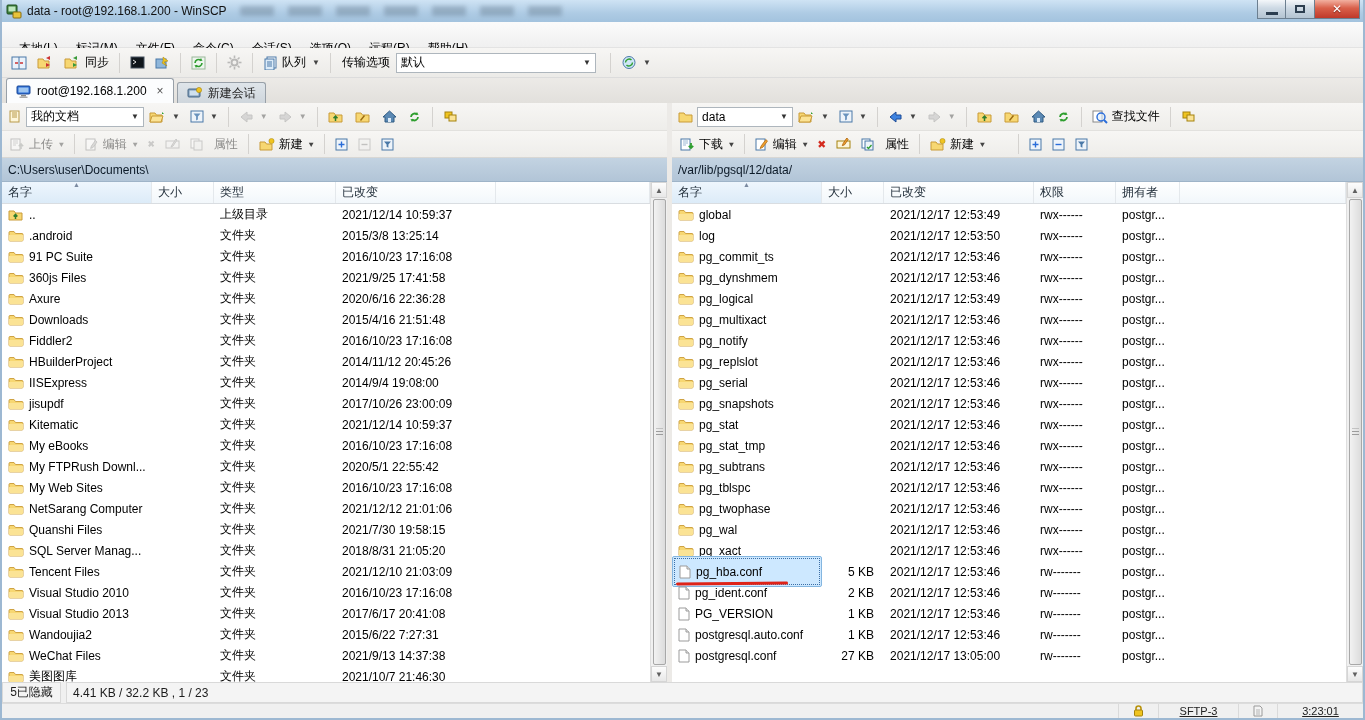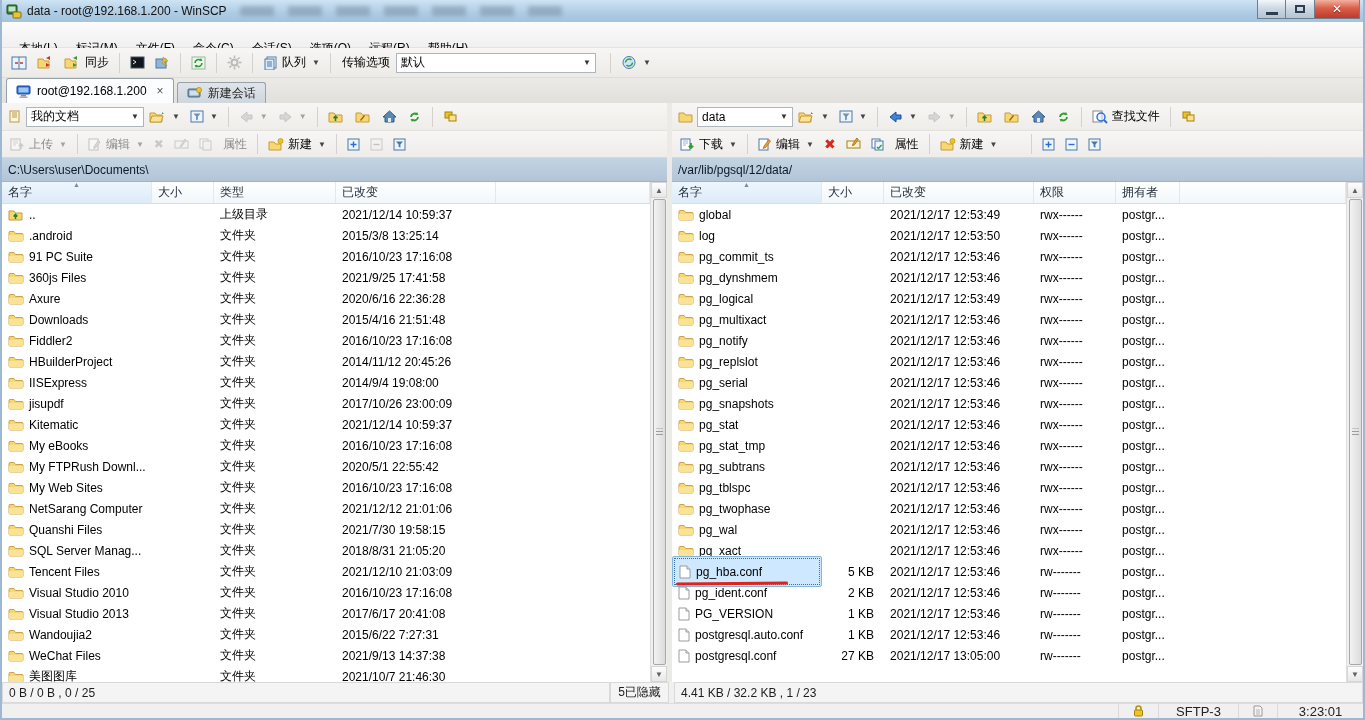--- a/index.html
+++ b/index.html
@@ -61,21 +61,21 @@
   
   .panels { flex:1 1 auto; display:flex; background:#15803d; min-height:0; }
   .panel { display:flex; flex-direction:column; background:#fff; min-height:0; }
   .panel.left  { width:667px; }
   .panel.right { width:693px; }
   .splitter { width:5px; background:#eceae7; }
 
   .ptools1 { height:28px; flex:0 0 28px; background:linear-gradient(#f7f6f4,#eeedea);
     display:flex; align-items:center; padding-left:3px; border-bottom:1px solid #e2e1de; }
   .ptools2 { height:27px; flex:0 0 27px; background:linear-gradient(#f7f6f4,#eeedea);
-    display:flex; align-items:center; padding-left:3px; border-bottom:1px solid #d8d7d4; }
+    display:flex; align-items:center; padding-left:3px; border-bottom:1px solid #d8d7d4;font-family:Liberation Mono, monospace; }
   .dircombo { width:118px; }
 
   .pathbar { height:24px; flex:0 0 24px; background:linear-gradient(#c3d3e2,#b2c5d7);
     display:flex; align-items:center; padding-left:6px; border-bottom:1px solid #9fb4c8;
     color:#0c1a28; white-space:nowrap; overflow:hidden; }
 
   .listwrap { flex:1 1 auto; display:flex; min-height:0; }
   .listarea { flex:1 1 auto; display:flex; flex-direction:column; min-width:0; overflow:hidden; }
 
   .lheader { height:22px; flex:0 0 22px; display:flex; position:relative;
@@ -109,21 +109,21 @@
     border:1px solid #a8a8a8; border-radius:2px; position:relative; }
   .sthumb::after { content:""; position:absolute; left:2px; right:2px; top:50%; height:7px;
     transform:translateY(-50%);
     background:repeating-linear-gradient(#9c9c9c 0 1px, transparent 1px 3px); }
 
   
   .statusrow { height:21px; flex:0 0 21px; display:flex; background:#f0f0f0; align-items:stretch; }
   .sbox { border:1px solid #d9d9d9; background:#f4f4f4; display:flex; align-items:center;
     padding:0 6px; white-space:nowrap; color:#1c1c1c; }
   .mainstatus { height:15px; flex:0 0 15px; background:#f0f0f0; border-top:1px solid #dcdcdc;
-    display:flex; align-items:center; justify-content:flex-end; font-size:13px; color:#222; }
+    display:flex; align-items:center; justify-content:flex-end; font-size:11px; color:#222;text-decoration:underline; }
   .mcell { display:flex; align-items:center; justify-content:center; height:100%;
     border-left:1px solid #dadada; padding:0 14px; }
 </style>
 </head>
 <body>
 
 <div class="win">
 
   <div class="titlebar">
     <svg class="appicon" viewBox="0 0 16 15">
@@ -1175,23 +1175,20 @@
         <div class="vscroll">
           <div class="sarrow">▲</div>
           <div class="sthumb"></div>
           <div class="sarrow">▼</div>
         </div>
       </div>
     </div>
   </div>
 
   <div class="statusrow">
-    <div class="sbox" style="width:608px">
-      <span>0 B / 0 B , 0 / 25</span>
-      </div>
     <div class="sbox" style="width:59px;justify-content:center">
       <span>5已隐藏</span>
       </div>
     <div style="width:5px"></div>
     <div class="sbox" style="flex:1">
       <span>4.41 KB / 32.2 KB , 1 / 23</span>
       </div>
   </div>
 
   <div class="mainstatus">

